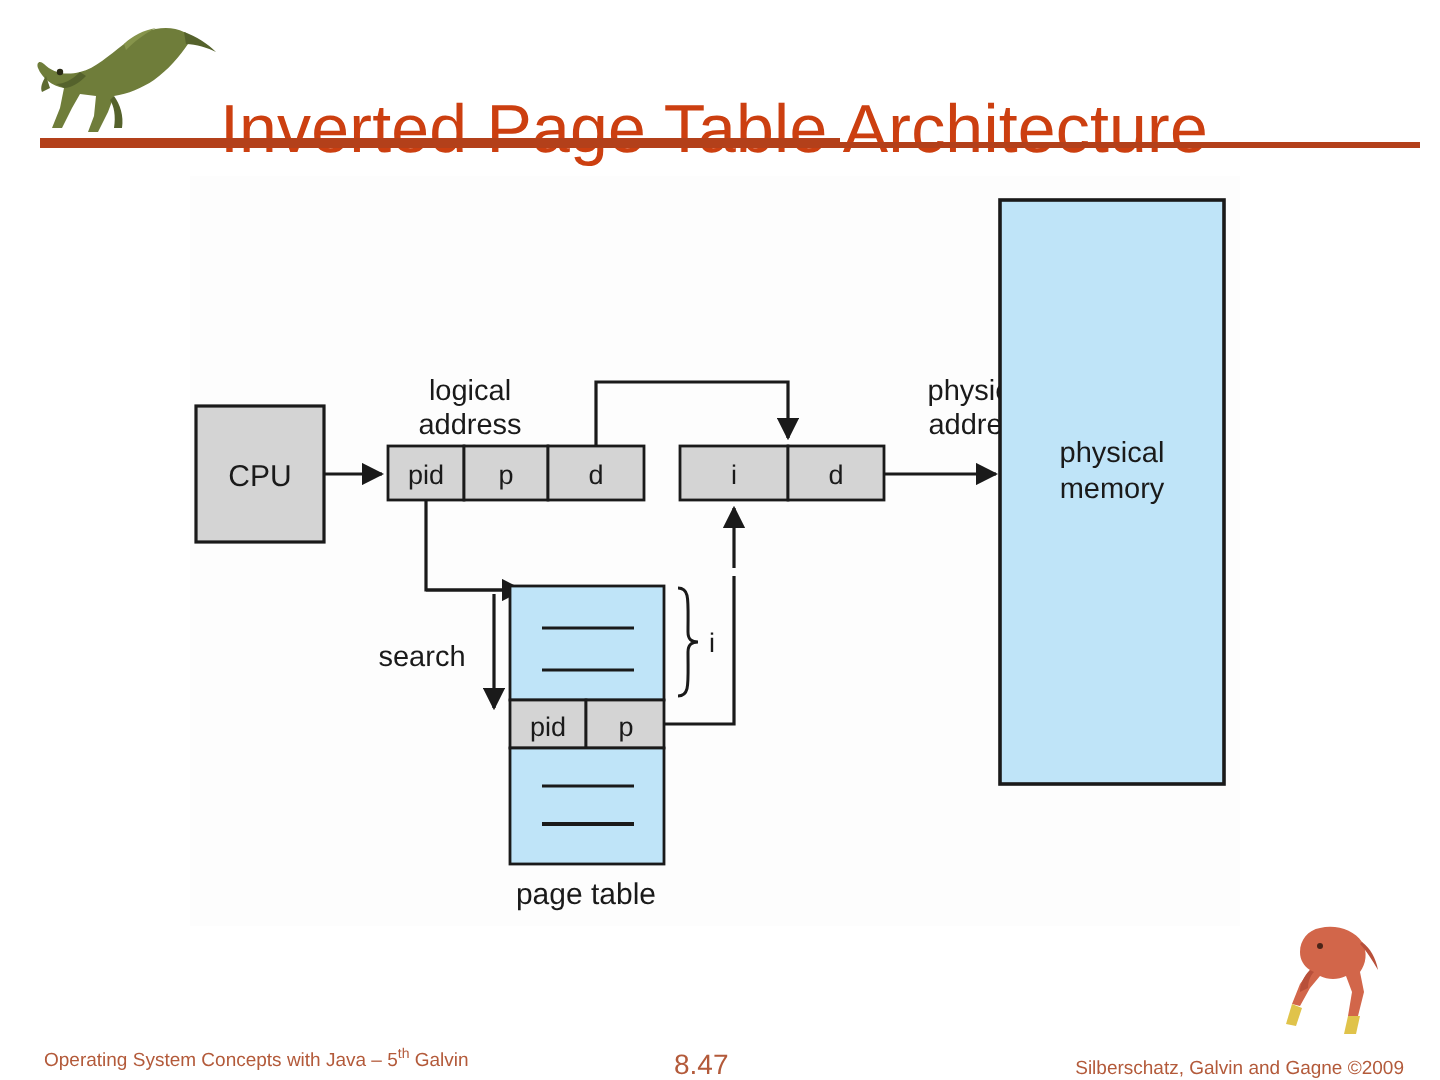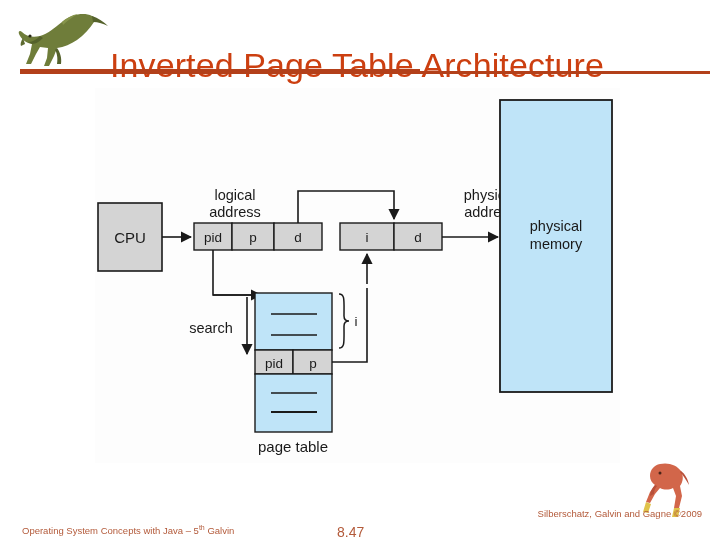--- a/index.html
+++ b/index.html
@@ -78,21 +78,21 @@
   }
   #footer-left sup { font-size: 7px; }
   #footer-page {
     position: absolute;
     left: 337px; top: 64px;
     font-size: 14px;
     color: #b35a3a;
   }
   #footer-right {
     position: absolute;
-    right: 18px; top: 48px;
+    right: 18px; top: 69px;
     font-size: 9.5px;
     color: #b35a3a;
     white-space: nowrap;
   }
   #dino-footer {
     position: absolute;
     right: 28px; top: 0px;
     width: 62px; height: 62px;
   }
 </style>

